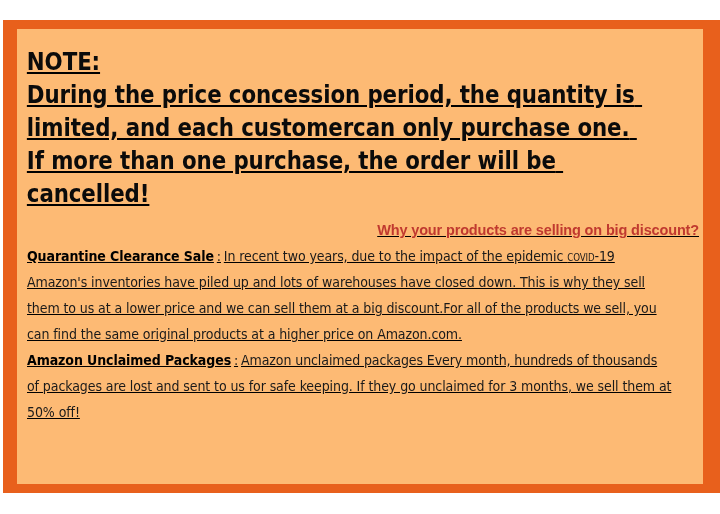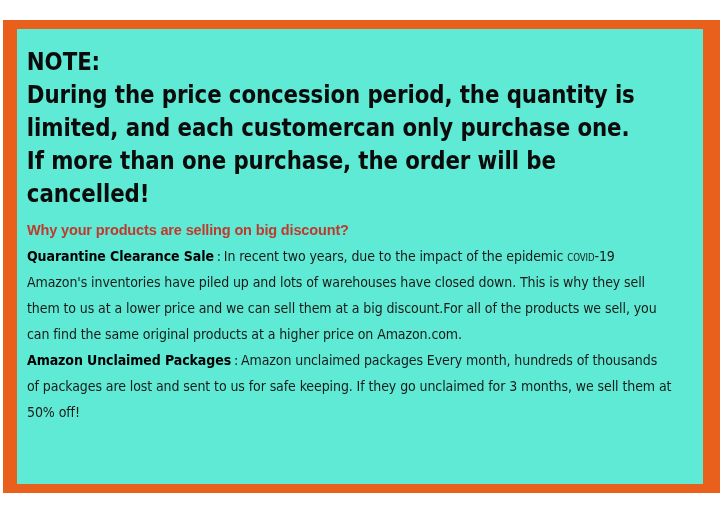--- a/index.html
+++ b/index.html
@@ -27,23 +27,24 @@
     border-right: 17px solid #e8601c;
     background: #fefefe;
   }
 
   .note-inner {
     position: absolute;
     left: 0;
     top: 0;
     right: 0;
     bottom: 0;
-    background: #5eead4;
+    background: #fdba74;
     padding: 16px 4px 8px 8px;
     box-sizing: border-box;
+    text-decoration: underline;
   }
 
   
   .headline {
     font-family: "DejaVu Sans Condensed", "Liberation Sans Narrow", "Liberation Sans", sans-serif;
     font-weight: bold;
     font-size: 25.5px;
     line-height: 33px;
     color: #0b0b0b;
     letter-spacing: -0.1px;
@@ -94,20 +95,20 @@
 </style>
 </head>
 <body>
 
 <div class="note-card" style="border-color: rgb(232, 96, 28);">
   <div class="note-inner">
 
     <div class="headline"><span>NOTE:</span>
 <span>During the price concession period, the quantity is limited, and each customercan only purchase one. If more than one purchase, the order will be cancelled!</span></div>
 
-    <div class="subhead" style="color: rgb(192, 57, 47);">Why your products are selling on big discount?</div>
+    <div class="subhead" style="color: rgb(192, 57, 47); text-align: right;">Why your products are selling on big discount?</div>
 
     <div class="body-text"><span class="lead-label">Quarantine Clearance Sale</span><span class="colon-sep">:</span><span>In recent two years, due to the impact of the epidemic </span><span class="smallcaps">COVID-19</span><span> Amazon's inventories have piled up and lots of warehouses have closed down. This is why they sell them to us at a lower price and we can sell them at a big discount.For all of the products we sell, you can find the same original products at a higher price on Amazon.com.</span></div>
 
     <div class="body-text second"><span class="lead-label">Amazon Unclaimed Packages</span><span class="colon-sep">:</span><span>Amazon unclaimed packages  Every month, hundreds of thousands of packages are lost and sent to us for safe keeping. If they go unclaimed for 3 months, we sell them at 50% off!</span></div>
 
   </div>
 </div>
 
 </body></html>

